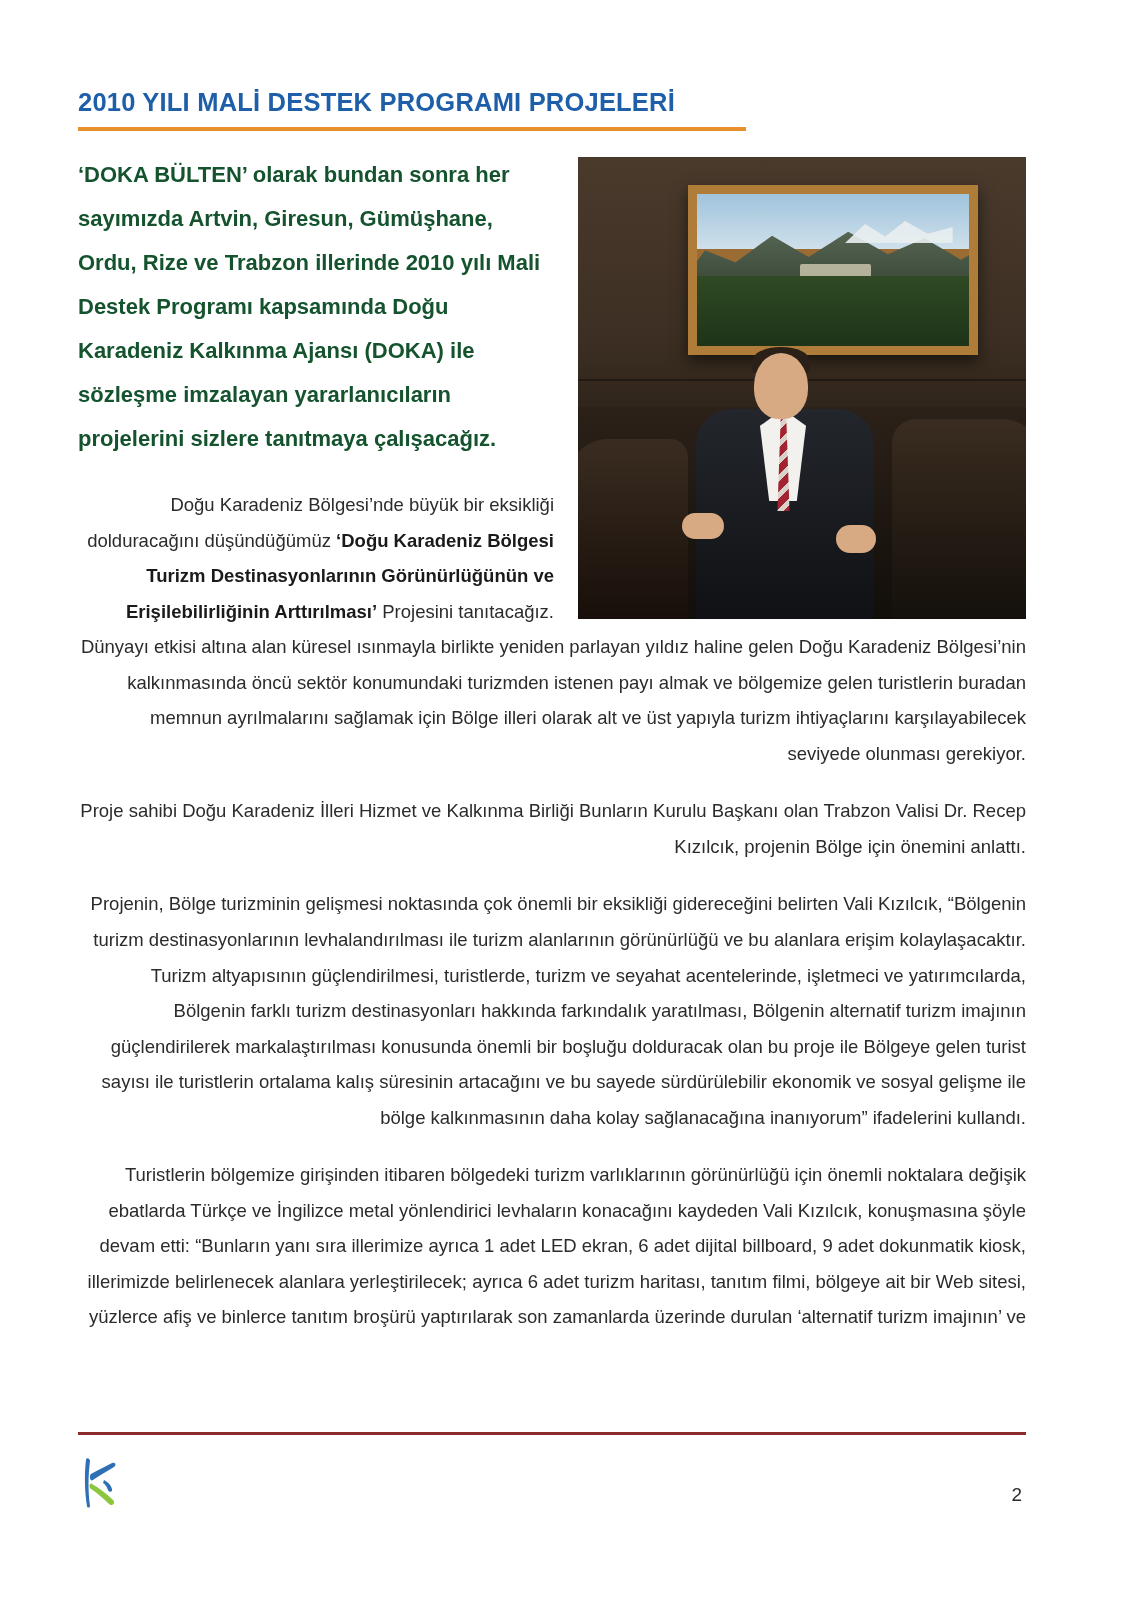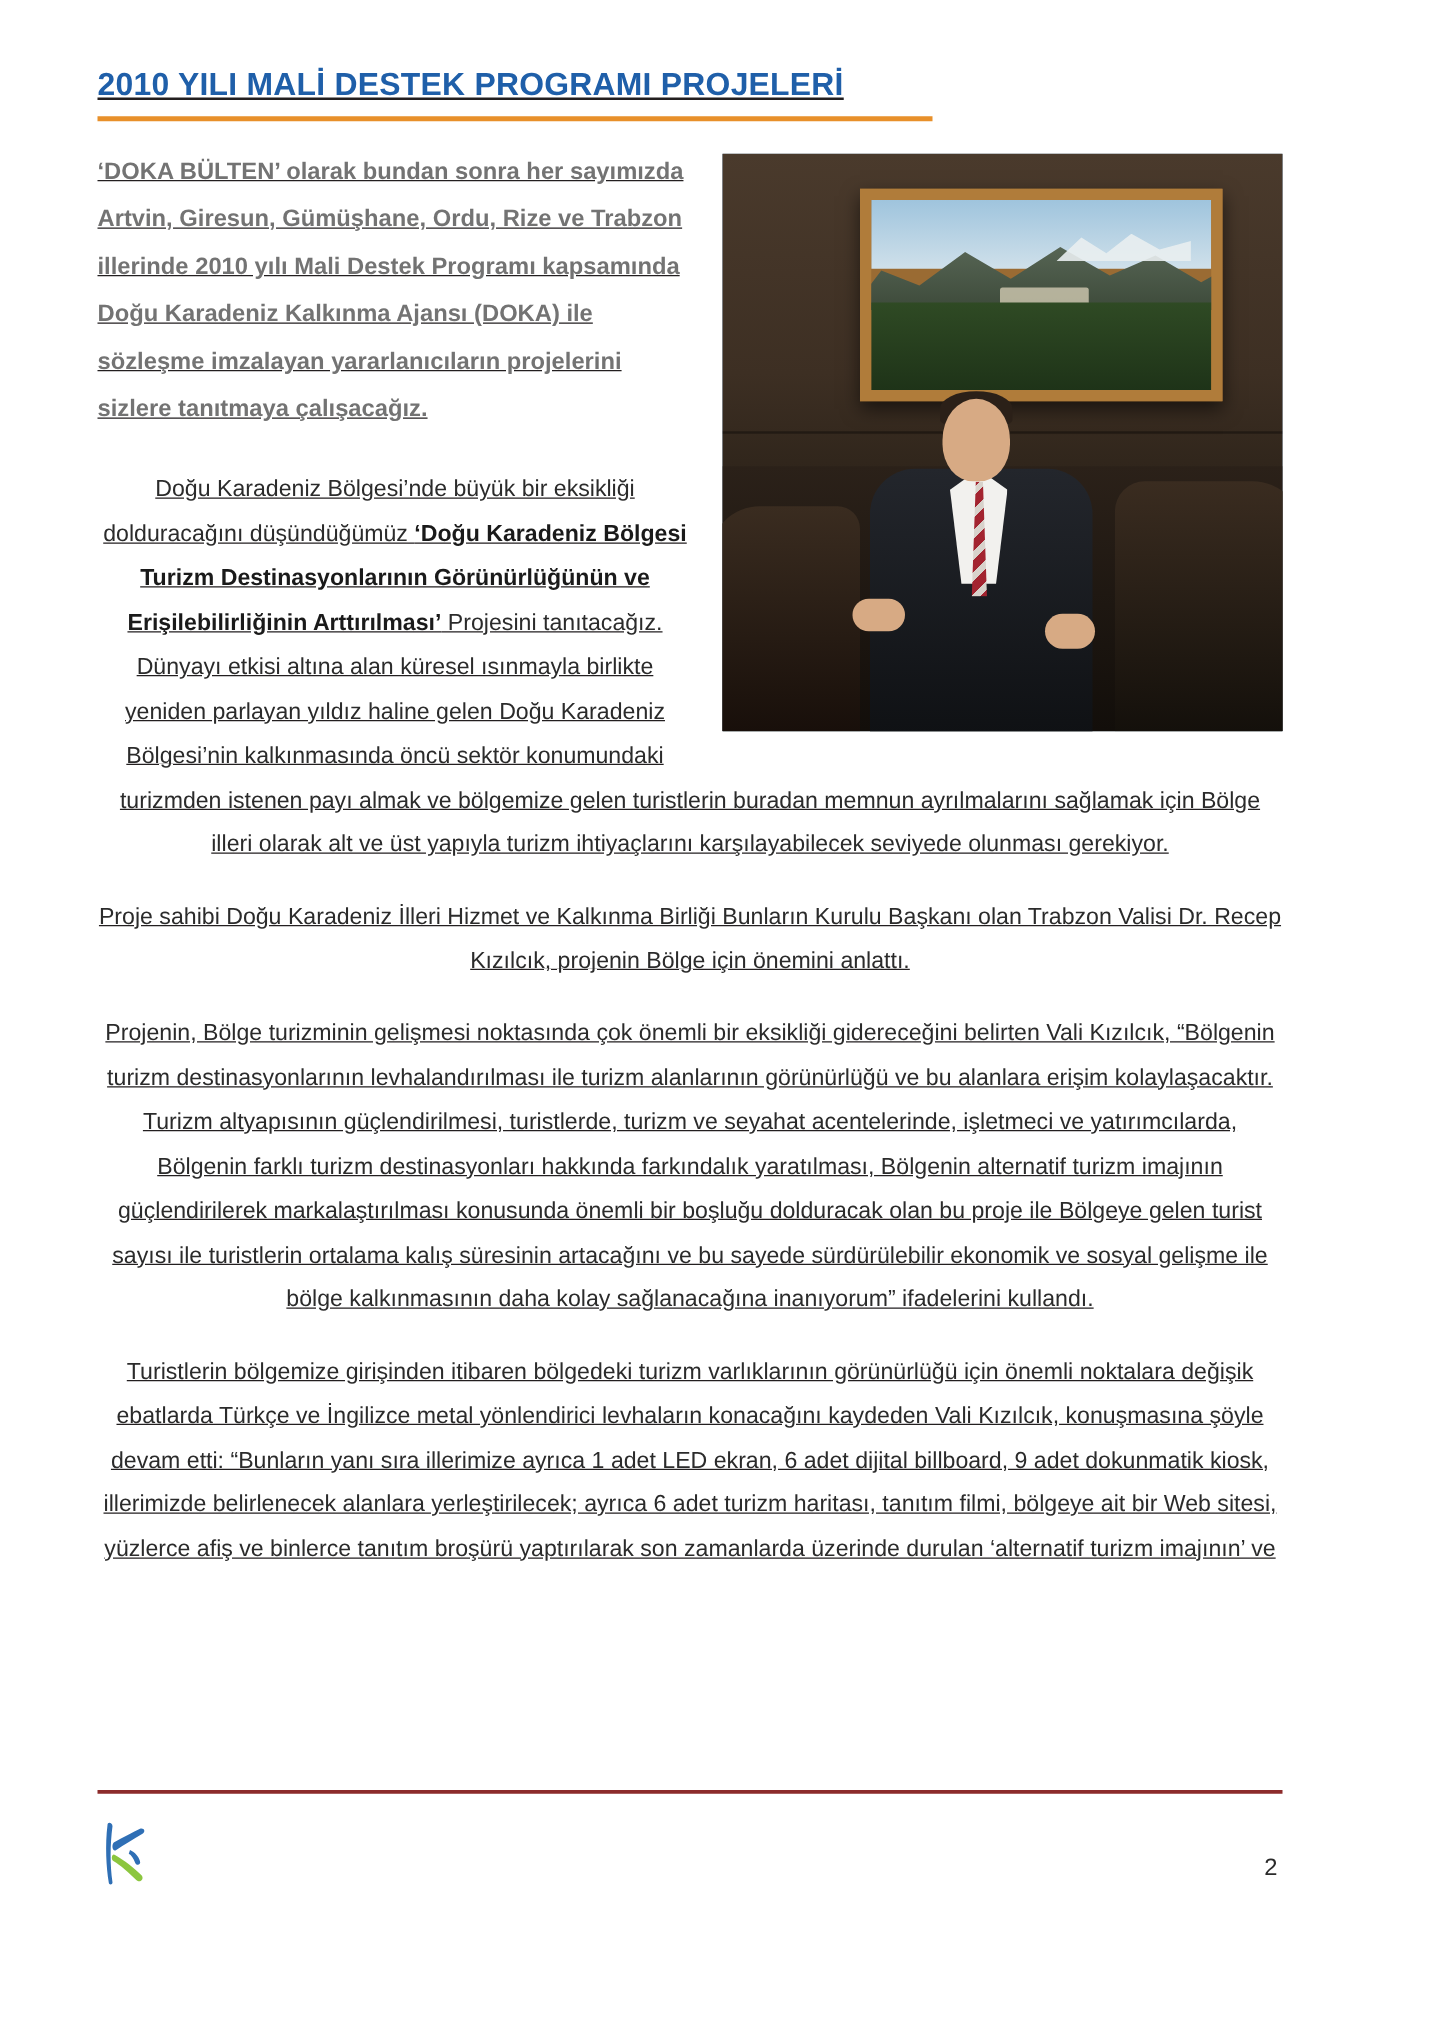--- a/index.html
+++ b/index.html
@@ -16,23 +16,22 @@
     width: 1145px;
     height: 1620px;
     margin: 0 auto;
     background: #ffffff;
     box-sizing: border-box;
     overflow: hidden;
   }
   .content {
     position: absolute;
     left: 78px;
-    top: 54px;
+    top: 88px;
     width: 948px;
-    text-decoration: underline;
   }
   .doc-title {
     font-size: 25.5px;
     font-weight: bold;
     letter-spacing: 0.2px;
     color: #1f5fa9;
     line-height: 1.15;
     margin: 0 0 10px 0;
   }
   .title-rule {
@@ -166,31 +165,31 @@
     left: 104px; top: 356px; width: 42px; height: 26px;
     background: #d7aa84;
     border-radius: 13px;
   }
 
   p.body {
     margin: 0 0 22px 0;
     font-size: 18.5px;
     line-height: 1.92;
     color: #2b2b2b;
-    text-align: center;
+    text-align: right;
   }
   .bold {
     font-weight: bold;
     color: #1a1a1a;
   }
   .lead-bold {
     font-weight: bold;
-    font-size: 19px;
+    font-size: 22px;
     line-height: 2.0;
-    color: #737373;
+    color: #14532d;
     margin: 0 0 26px 0;
   }
   .clearfix::after {
     content: "";
     display: block;
     clear: both;
   }
   .footer-rule {
     position: absolute;
     left: 78px;

